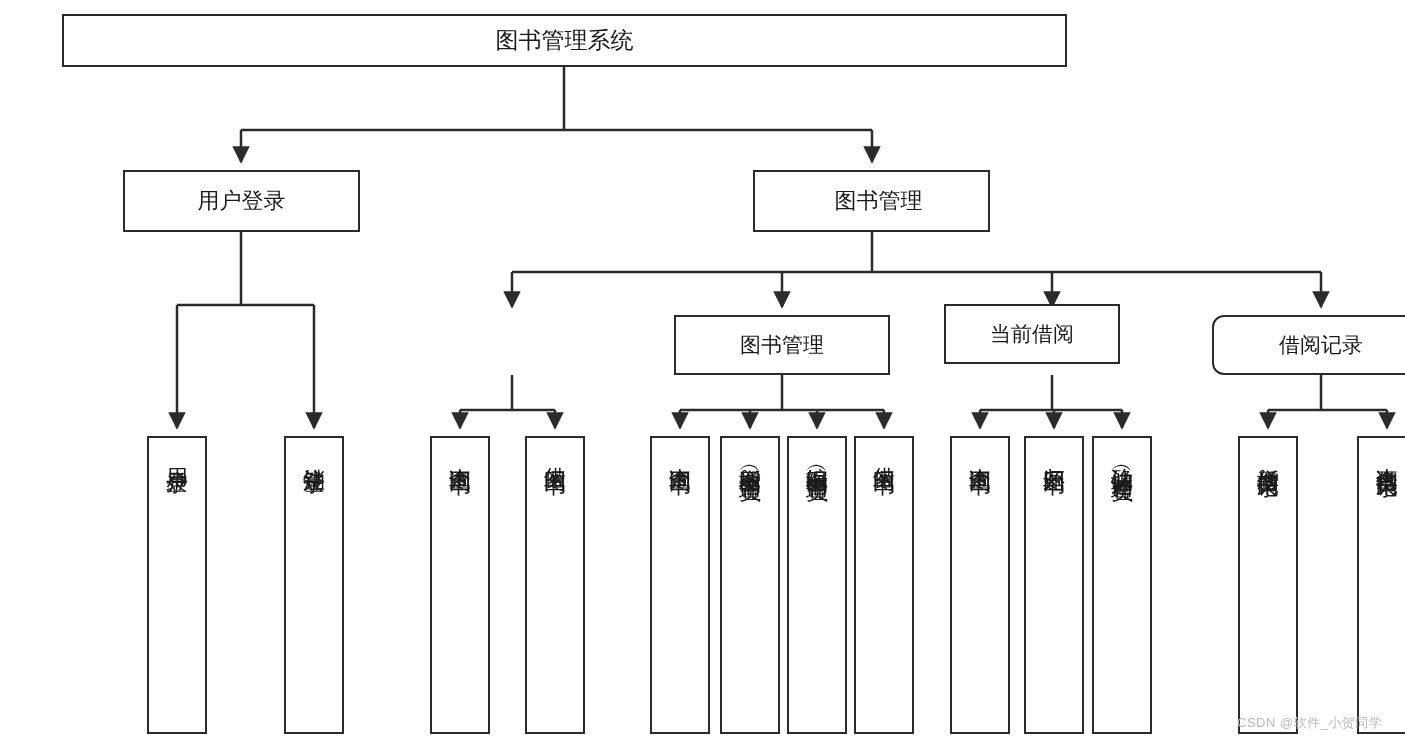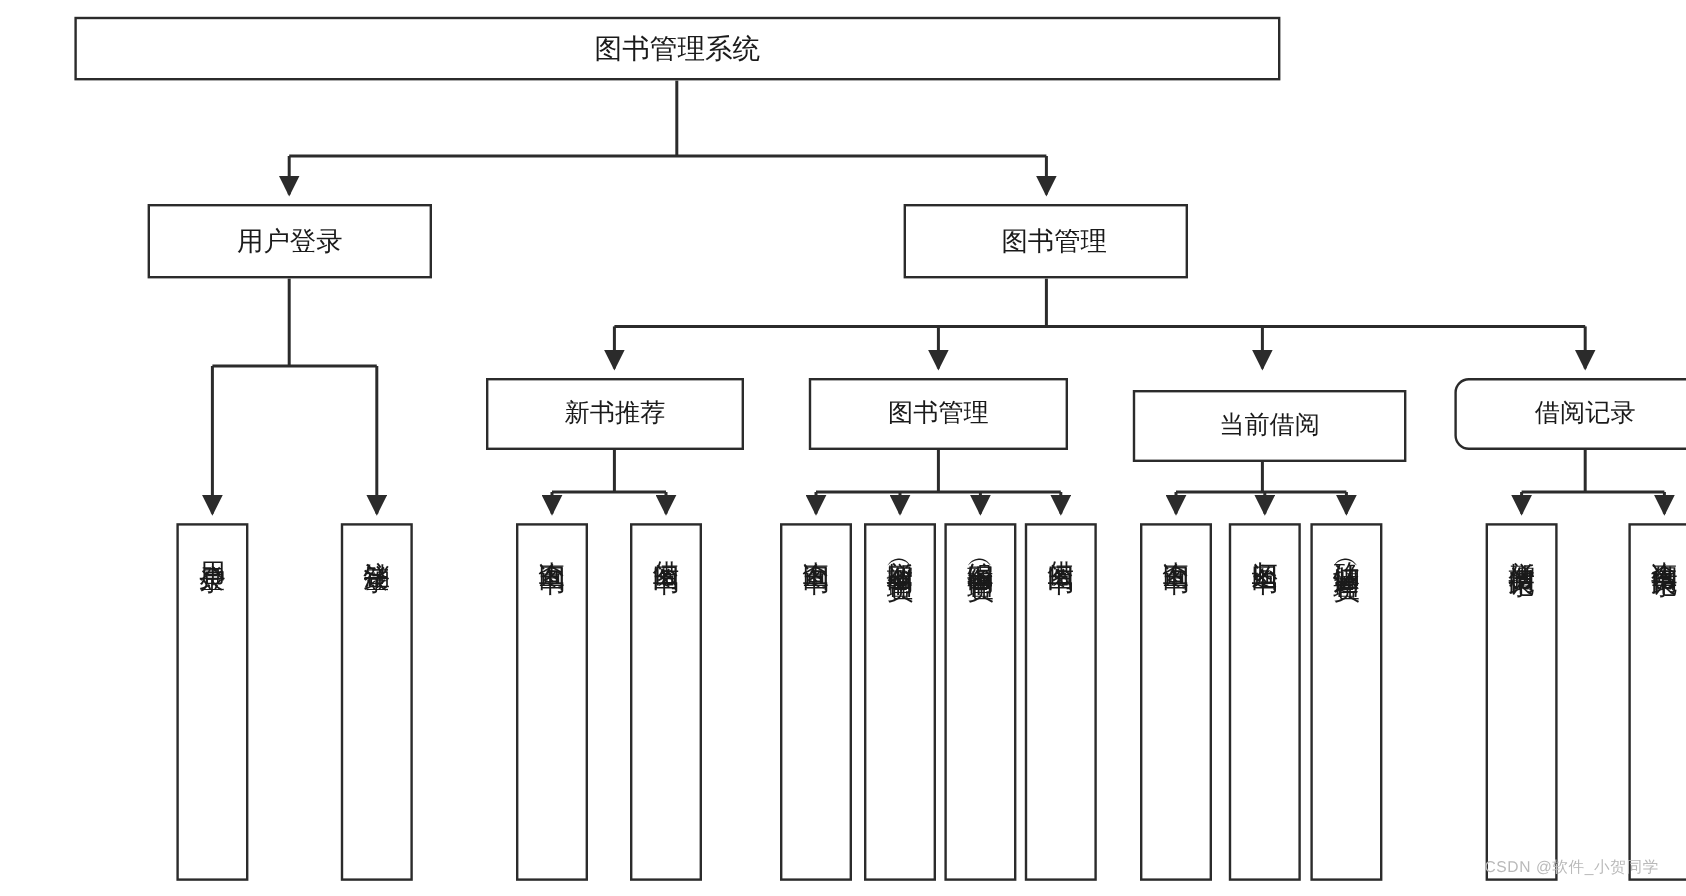--- a/index.html
+++ b/index.html
@@ -131,27 +131,24 @@
     <span class="label">图书管理系统</span>
   </div>
 
   <div class="node node-l2" style="left:81px; top:170px; width:237px; height:62px;">
     <span class="label">用户登录</span>
   </div>
   <div class="node node-l2" style="left:711px; top:170px; width:237px; height:62px;padding-left:14px;">
     <span class="label">图书管理</span>
   </div>
 
-  <div class="node node-l3" style="left:363px; top:315px; width:215px; height:60px;">
-    <span class="label">新书推荐</span>
-  </div>
   <div class="node node-l3" style="left:632px; top:315px; width:216px; height:60px;">
     <span class="label">图书管理</span>
   </div>
-  <div class="node node-l3" style="left:902px; top:325px; width:228px; height:60px;">
+  <div class="node node-l3" style="left:902px; top:304px; width:176px; height:60px;">
     <span class="label">当前借阅</span>
   </div>
   <div class="node node-l3" style="left:1170px; top:315px; width:218px; height:60px;border-radius:12px;">
     <span class="label">借阅记录</span>
   </div>
 
   <div class="node node-leaf" style="left:105px; top:436px; width:60px; height:298px;">
     <span class="label">用户登录</span>
   </div>
   <div class="node node-leaf" style="left:242px; top:436px; width:60px; height:298px;">

